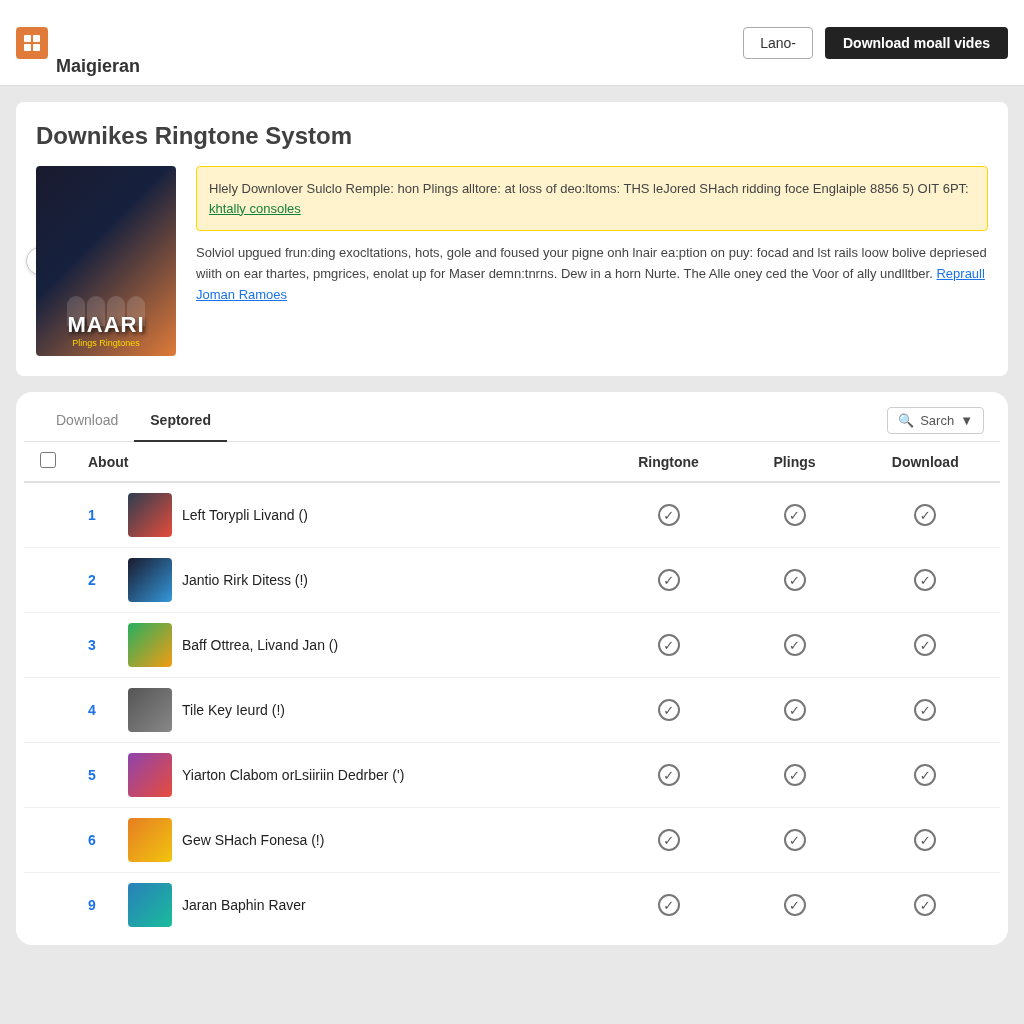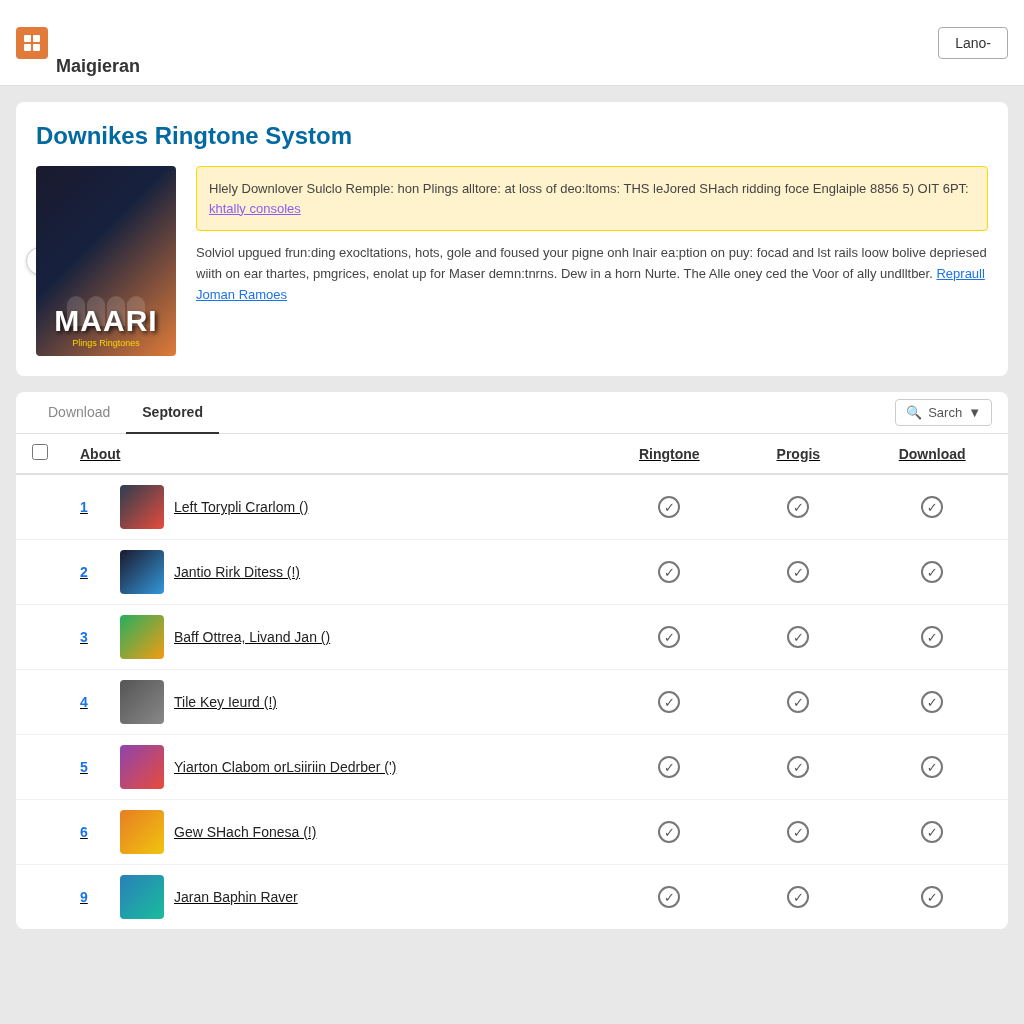--- a/index.html
+++ b/index.html
@@ -94,21 +94,21 @@
     
     .top-card {
       background: #fff;
       border-radius: 8px;
       padding: 20px;
       margin-bottom: 16px;
     }
     .top-card h1 {
       font-size: 24px;
       font-weight: bold;
-      color: #0369a1;
+      color: #404040;
       margin-bottom: 16px;
     }
     .top-card-body {
       display: flex;
       gap: 20px;
       align-items: flex-start;
     }
     .movie-poster {
       width: 140px;
       height: 190px;
@@ -118,21 +118,21 @@
       position: relative;
       overflow: hidden;
       display: flex;
       flex-direction: column;
       align-items: center;
       justify-content: flex-end;
       padding: 8px;
     }
     .movie-poster-title {
       color: white;
-      font-size: 30px;
+      font-size: 22px;
       font-weight: 900;
       text-shadow: 2px 2px 4px rgba(0,0,0,0.8);
       letter-spacing: 1px;
     }
     .movie-poster-subtitle {
       color: #ffd700;
       font-size: 9px;
       text-align: center;
     }
     .poster-nav-left {
@@ -160,21 +160,21 @@
       background: #fff3cd;
       border: 1px solid #ffd700;
       border-radius: 4px;
       padding: 12px;
       margin-bottom: 12px;
       font-size: 13px;
       color: #444;
       line-height: 1.5;
     }
     .alert-link {
-      color: #8b5cf6;
+      color: #15803d;
       text-decoration: underline;
       cursor: pointer;
     }
     .description-text {
       font-size: 13px;
       color: #444;
       line-height: 1.6;
       margin-bottom: 0;
     }
     .desc-link {
@@ -189,22 +189,22 @@
       border-radius: 4px;
       padding: 10px 20px;
       font-size: 14px;
       cursor: pointer;
       font-weight: bold;
     }
 
     
     .table-card {
       background: #fff;
-      border-radius: 8px;
-      padding: 0;
+      border-radius: 16px;
+      padding: 8px;
       overflow: hidden;
     }
     .table-tabs {
       display: flex;
       align-items: center;
       padding: 0 16px;
       border-bottom: 1px solid #e0e0e0;
       justify-content: space-between;
     }
     .tabs-left {
@@ -235,21 +235,20 @@
       padding: 5px 10px;
       cursor: pointer;
       font-size: 13px;
       color: #555;
     }
 
     
     .track-table {
       width: 100%;
       border-collapse: collapse;
-      text-decoration: underline;
     }
     .track-table thead tr {
       border-bottom: 2px solid #e0e0e0;
     }
     .track-table th {
       padding: 10px 16px;
       text-align: left;
       font-size: 14px;
       font-weight: bold;
       color: #333;
@@ -336,20 +335,21 @@
         <rect x="11" y="11" width="7" height="7" fill="white" rx="1"></rect>
       </svg>
     </div>
     <span class="logo-text">Maigieran</span>
   </div>
 
 
   <div class="header-spacer"></div>
 
   <button class="lang-btn">Lano-</button>
+  <button class="download-all-btn">Download moall vides</button>
 </div>
 
 <div class="main-content">
 
   <div class="top-card">
     <h1>Downikes Ringtone Systom</h1>
 
     <div class="top-card-body">
 
       <div style="position:relative;">
@@ -394,32 +394,32 @@
     </div>
 
     <table class="track-table">
       <thead>
         <tr>
           <th style="width:40px;">
             <input type="checkbox" class="header-checkbox" style="">
           </th>
           <th>About</th>
           <th class="center">Ringtone</th>
-          <th class="center">Progis</th>
+          <th class="center">Plings</th>
           <th class="center">Download</th>
         </tr>
       </thead>
       <tbody id="track-tbody">
       <tr>
     <td></td>
     <td>
       <div class="track-info-cell">
         <span class="track-num">1</span>
         <div class="track-thumb thumb-1"></div>
-        <span class="track-name">Left Torypli Crarlom ()</span>
+        <span class="track-name">Left Torypli Livand ()</span>
       </div>
     </td>
     <td class="center"><span style="display:inline-flex;width:22px;height:22px;border:2px solid #777;border-radius:50%;align-items:center;justify-content:center;font-size:13px;color:#555;">✓</span></td>
     <td class="center"><span style="display:inline-flex;width:22px;height:22px;border:2px solid #777;border-radius:50%;align-items:center;justify-content:center;font-size:13px;color:#555;">✓</span></td>
     <td class="center"><span style="display:inline-flex;width:22px;height:22px;border:2px solid #777;border-radius:50%;align-items:center;justify-content:center;font-size:13px;color:#555;">✓</span></td>
   </tr>
           <tr>
     <td></td>
     <td>
       <div class="track-info-cell">

